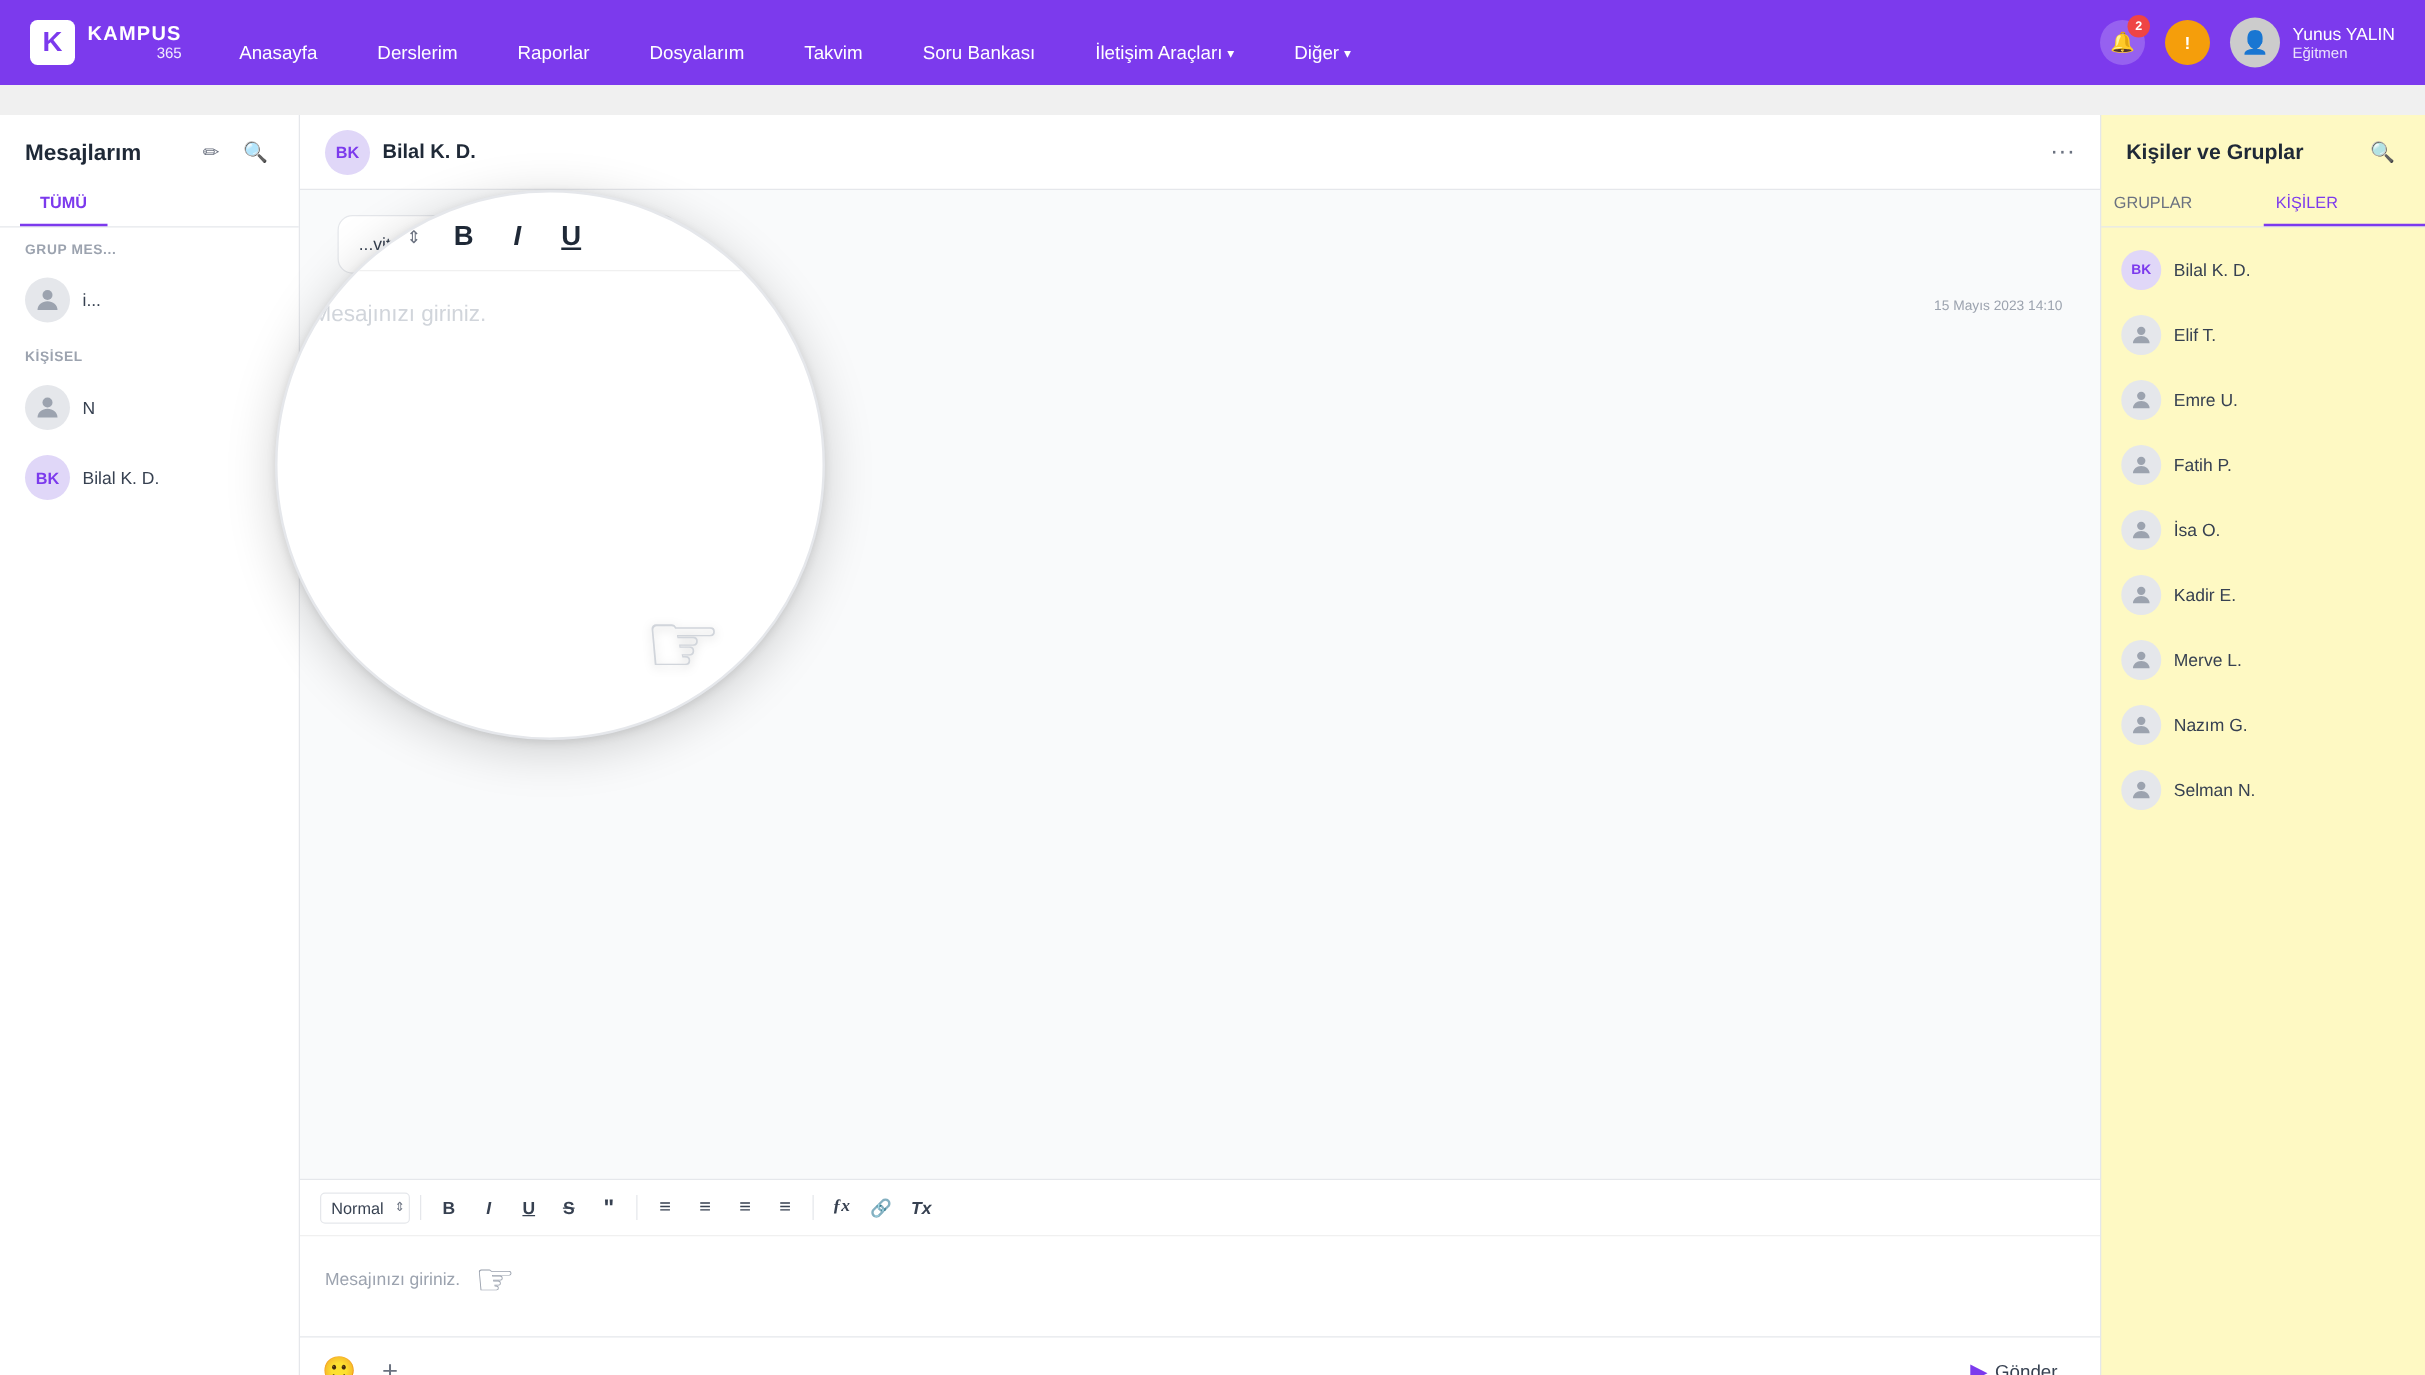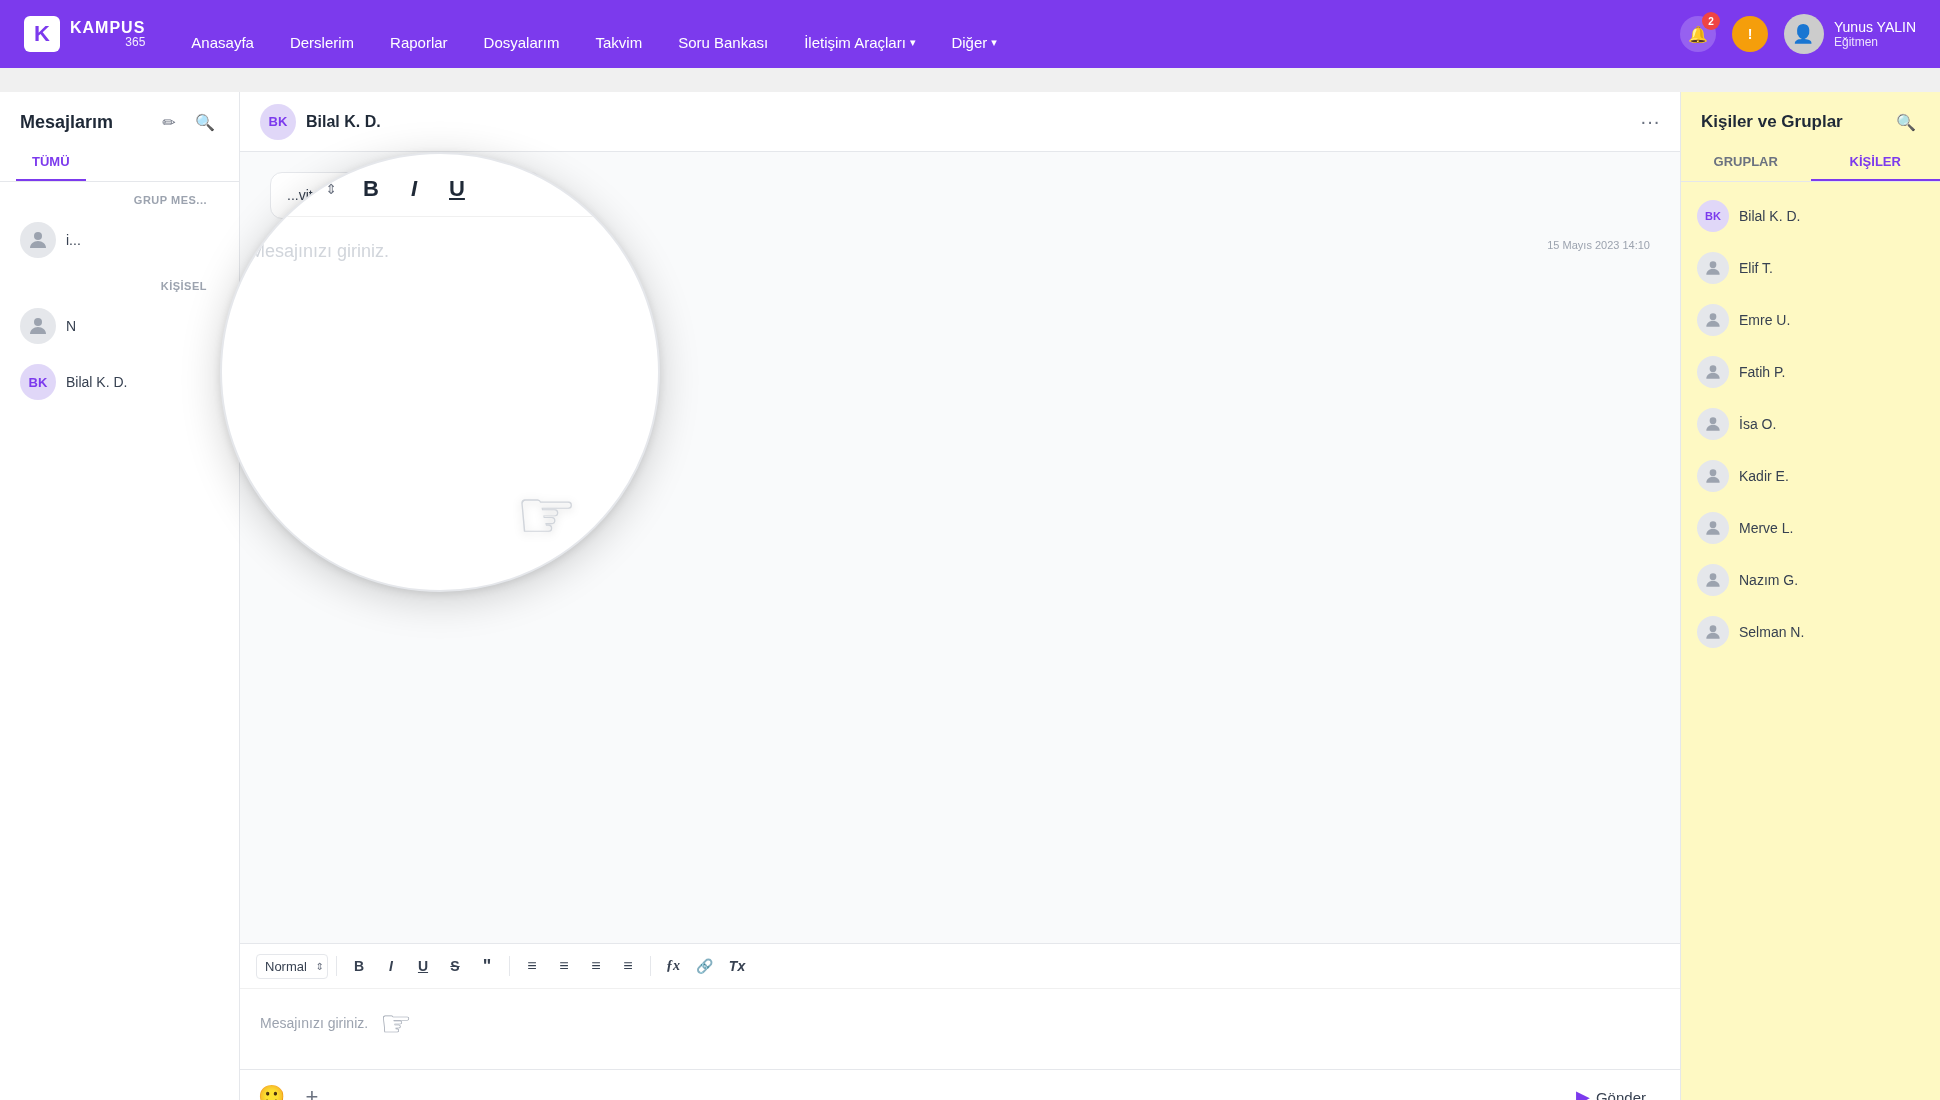--- a/index.html
+++ b/index.html
@@ -32,21 +32,21 @@
       height: 36px;
       display: flex; align-items: center; justify-content: center;
       border-radius: 6px;
     }
     .logo-text { line-height: 1.1; text-align: right; }
     .logo-text .kampus { font-size: 16px; font-weight: 800; letter-spacing: 1px; }
     .logo-text .three65 { font-size: 12px; font-weight: 400; opacity: 0.9; }
     .nav-links {
       display: flex;
       align-items: flex-start;
-      gap: 8px;
+      gap: 20px;
       flex: 1;
       margin-top: 16px;
     }
     .nav-link {
       color: white;
       font-size: 15px;
       padding: 8px 14px;
       border-radius: 6px;
       cursor: pointer;
       display: flex; align-items: center; gap: 4px;
@@ -136,23 +136,22 @@
       text-align: center;
     }
     .tab-btn.active {
       color: #7c3aed;
       border-bottom-color: #7c3aed;
     }
     .sidebar-section-label {
       font-size: 11px;
       font-weight: 700;
       color: #9ca3af;
-      padding: 12px 32px 6px;
+      padding: 12px 20px 6px;
       letter-spacing: 0.5px;
-      text-align: right;
     }
     .contact-item {
       display: flex; align-items: center; gap: 10px;
       padding: 10px 20px;
       cursor: pointer;
     }
     .contact-avatar {
       width: 36px; height: 36px; border-radius: 50%;
       background: #e5e7eb;
       display: flex; align-items: center; justify-content: center;
@@ -314,23 +313,23 @@
       display: flex; align-items: center; justify-content: space-between;
     }
     .right-sidebar-title { font-size: 17px; font-weight: 700; color: #1f2937; }
     .right-tabs-row {
       display: flex;
       border-bottom: 1px solid #e5e7eb;
     }
     .right-tab-btn {
       flex: 1;
       padding: 10px;
-      text-align: center;
+      text-align: left;
       font-size: 13px;
-      font-weight: 700;
+      font-weight: 400;
       cursor: pointer;
       color: #6b7280;
       border-bottom: 2px solid transparent;
     }
     .right-tab-btn.active {
       color: #7c3aed;
       border-bottom-color: #7c3aed;
     }
     .right-contacts-list { flex: 1; overflow-y: auto; padding: 8px 0; }
     .right-contact-item {

